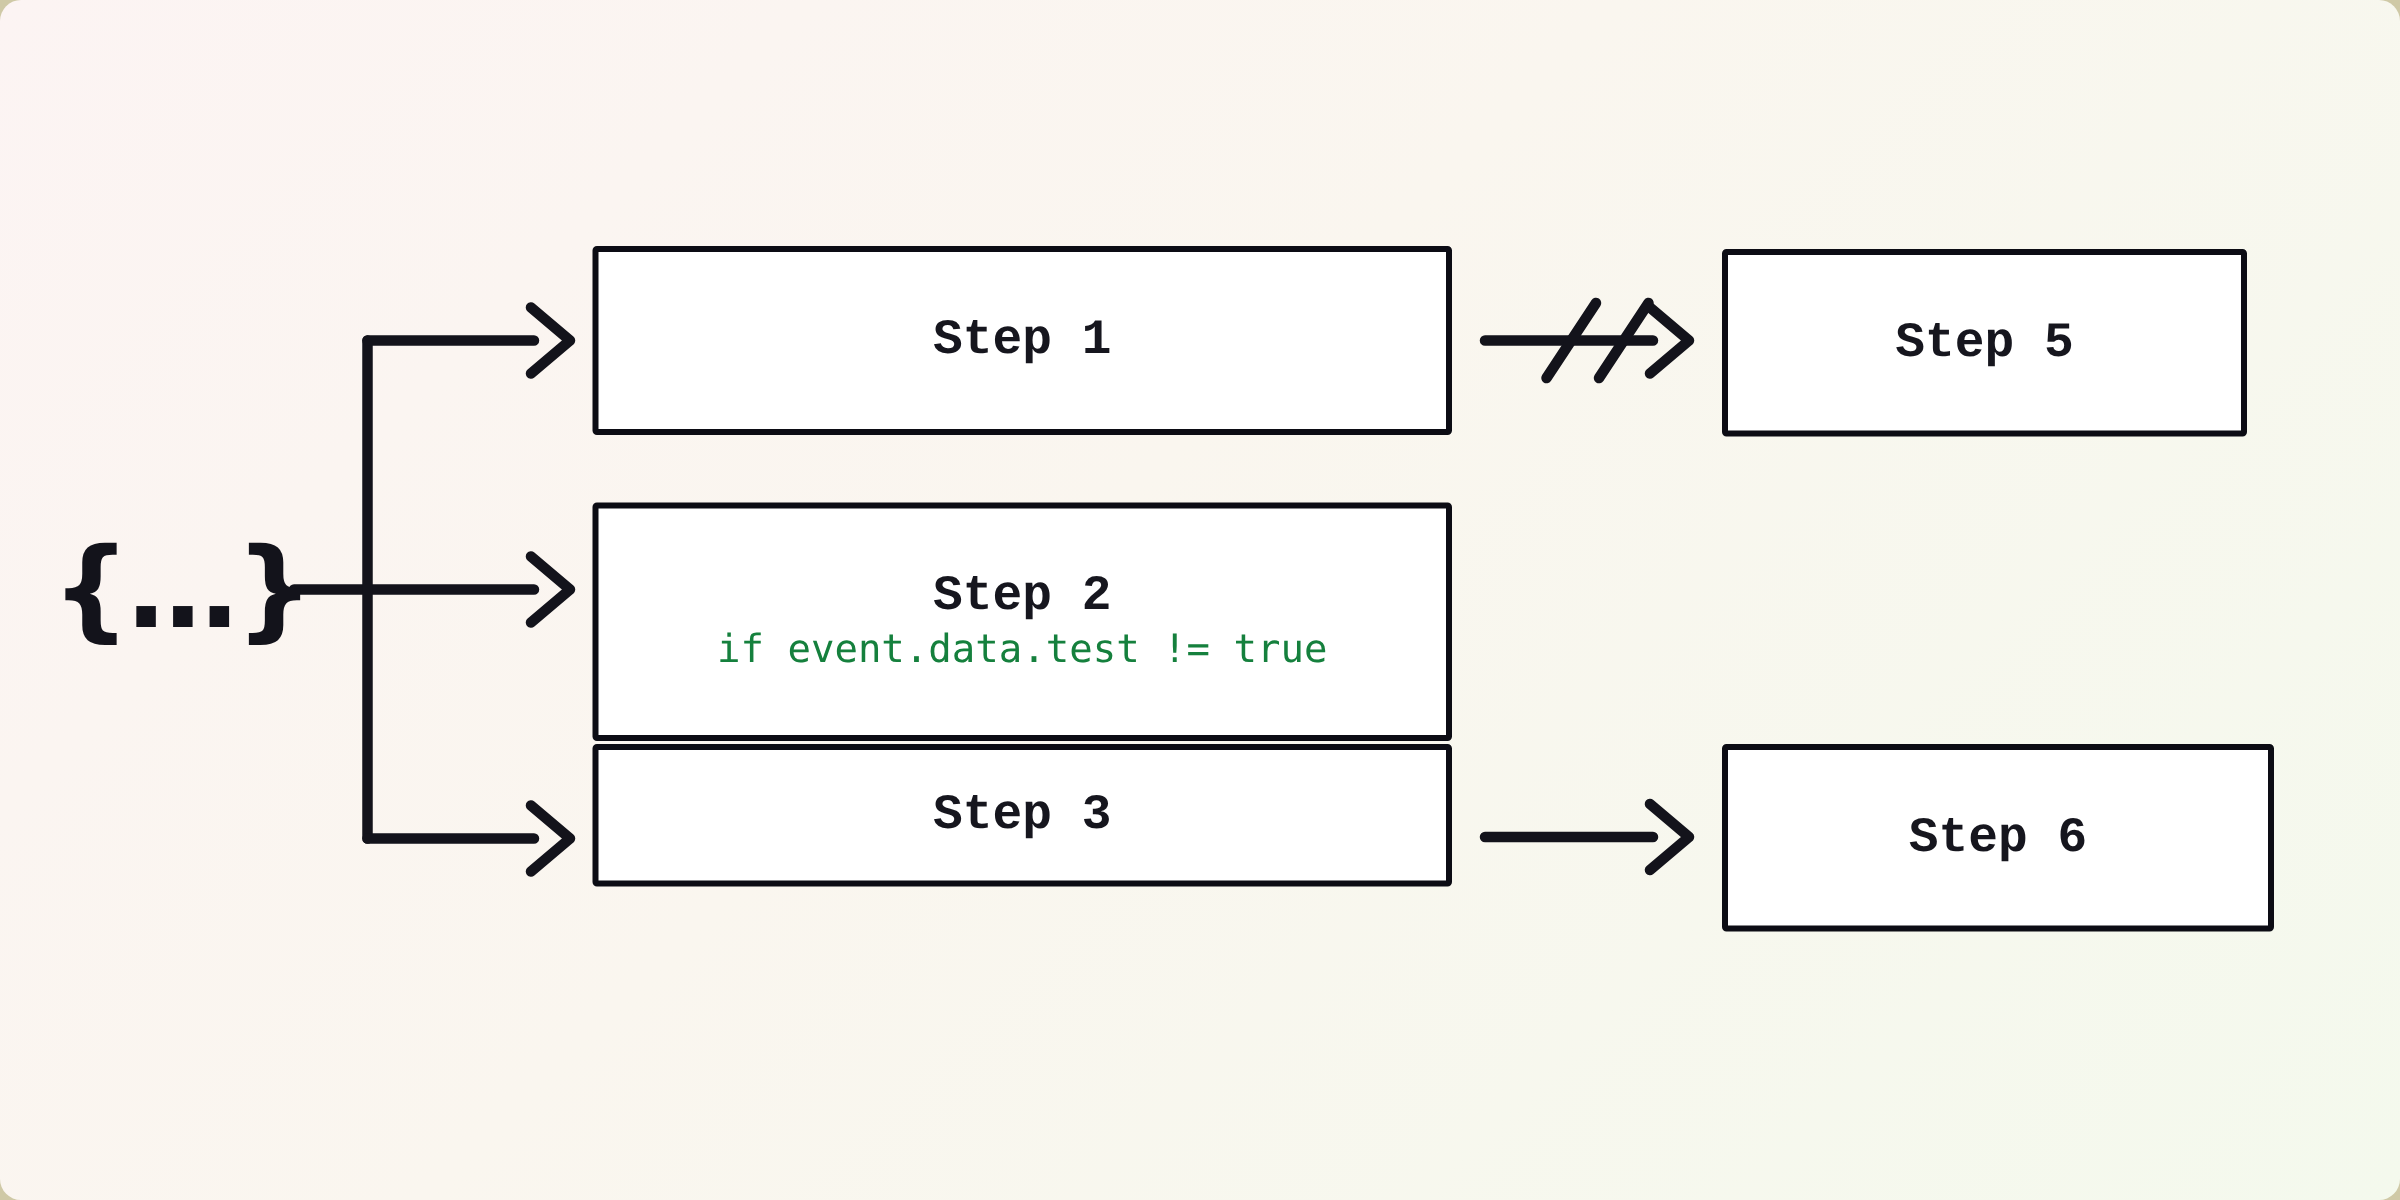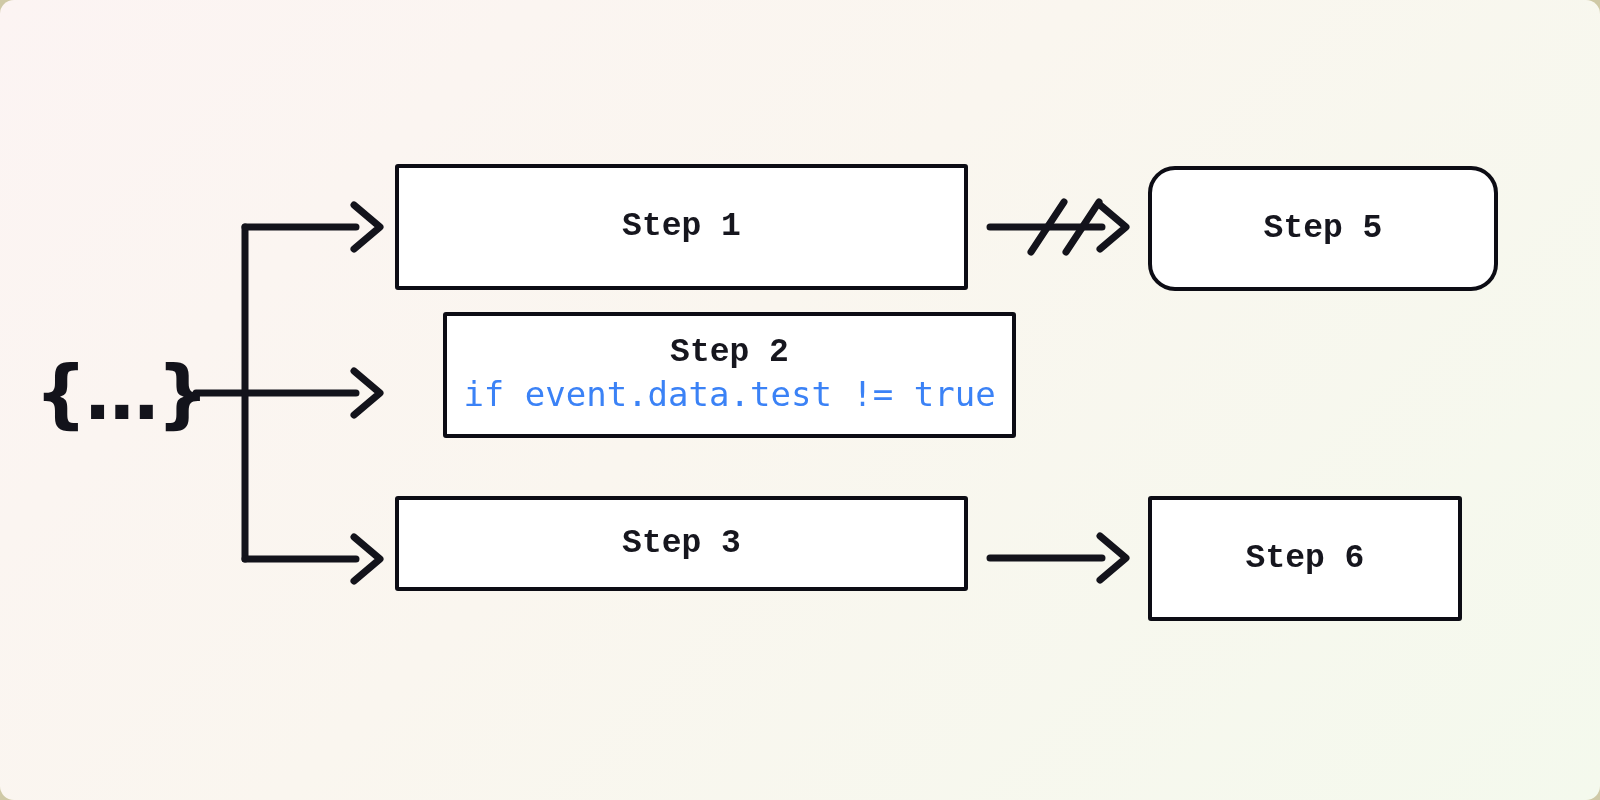--- a/index.html
+++ b/index.html
@@ -63,29 +63,29 @@
   .step-title {
     font-family: Liberation Mono, monospace;
     font-weight: 700;
     font-size: 33px;
     color: #16161e;
     line-height: 1.15;
   }
   .step-condition {
     font-family: "DejaVu Sans Mono", monospace;
     font-weight: 400;
-    font-size: 34px;
-    color: #3b82f6;
+    font-size: 26px;
+    color: #15803d;
     line-height: 1.3;
   }
   .pos-step1 { left: 395px; top: 164px; width: 573px; height: 126px; }
-  .pos-step2 { left: 395px; top: 312px; width: 573px; height: 126px; margin-left: 48px; }
+  .pos-step2 { left: 395px; top: 335px; width: 573px; height: 159px; }
   .pos-step3 { left: 395px; top: 496px; width: 573px; height: 95px; }
-  .pos-step5 { left: 1148px; top: 166px; width: 350px; height: 125px; border-radius: 27px; }
-  .pos-step6 { left: 1148px; top: 496px; width: 314px; height: 125px; }
+  .pos-step5 { left: 1148px; top: 166px; width: 350px; height: 125px; }
+  .pos-step6 { left: 1148px; top: 496px; width: 368px; height: 125px; }
 </style>
 </head>
 <body>
 
 <div class="canvas">
 
   <svg class="connector-layer" viewBox="0 0 1600 800" xmlns="http://www.w3.org/2000/svg">
 
     <path d="M196 393 H356 M354 371 L380 393 L354 415"></path>
 

